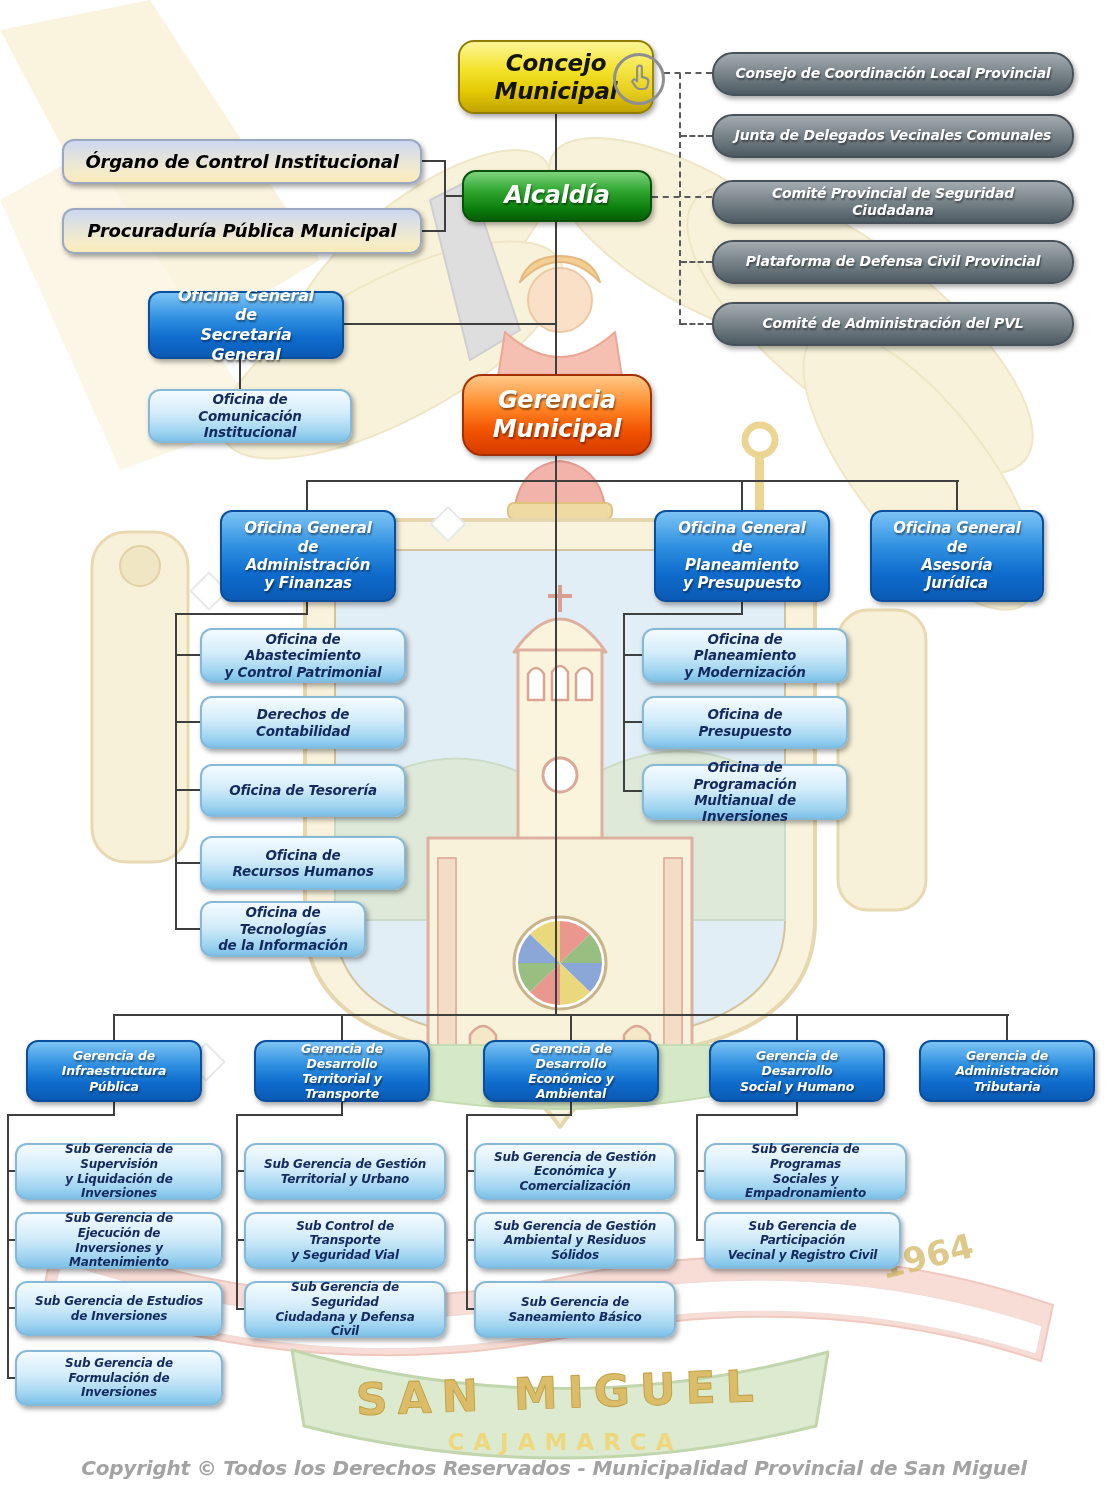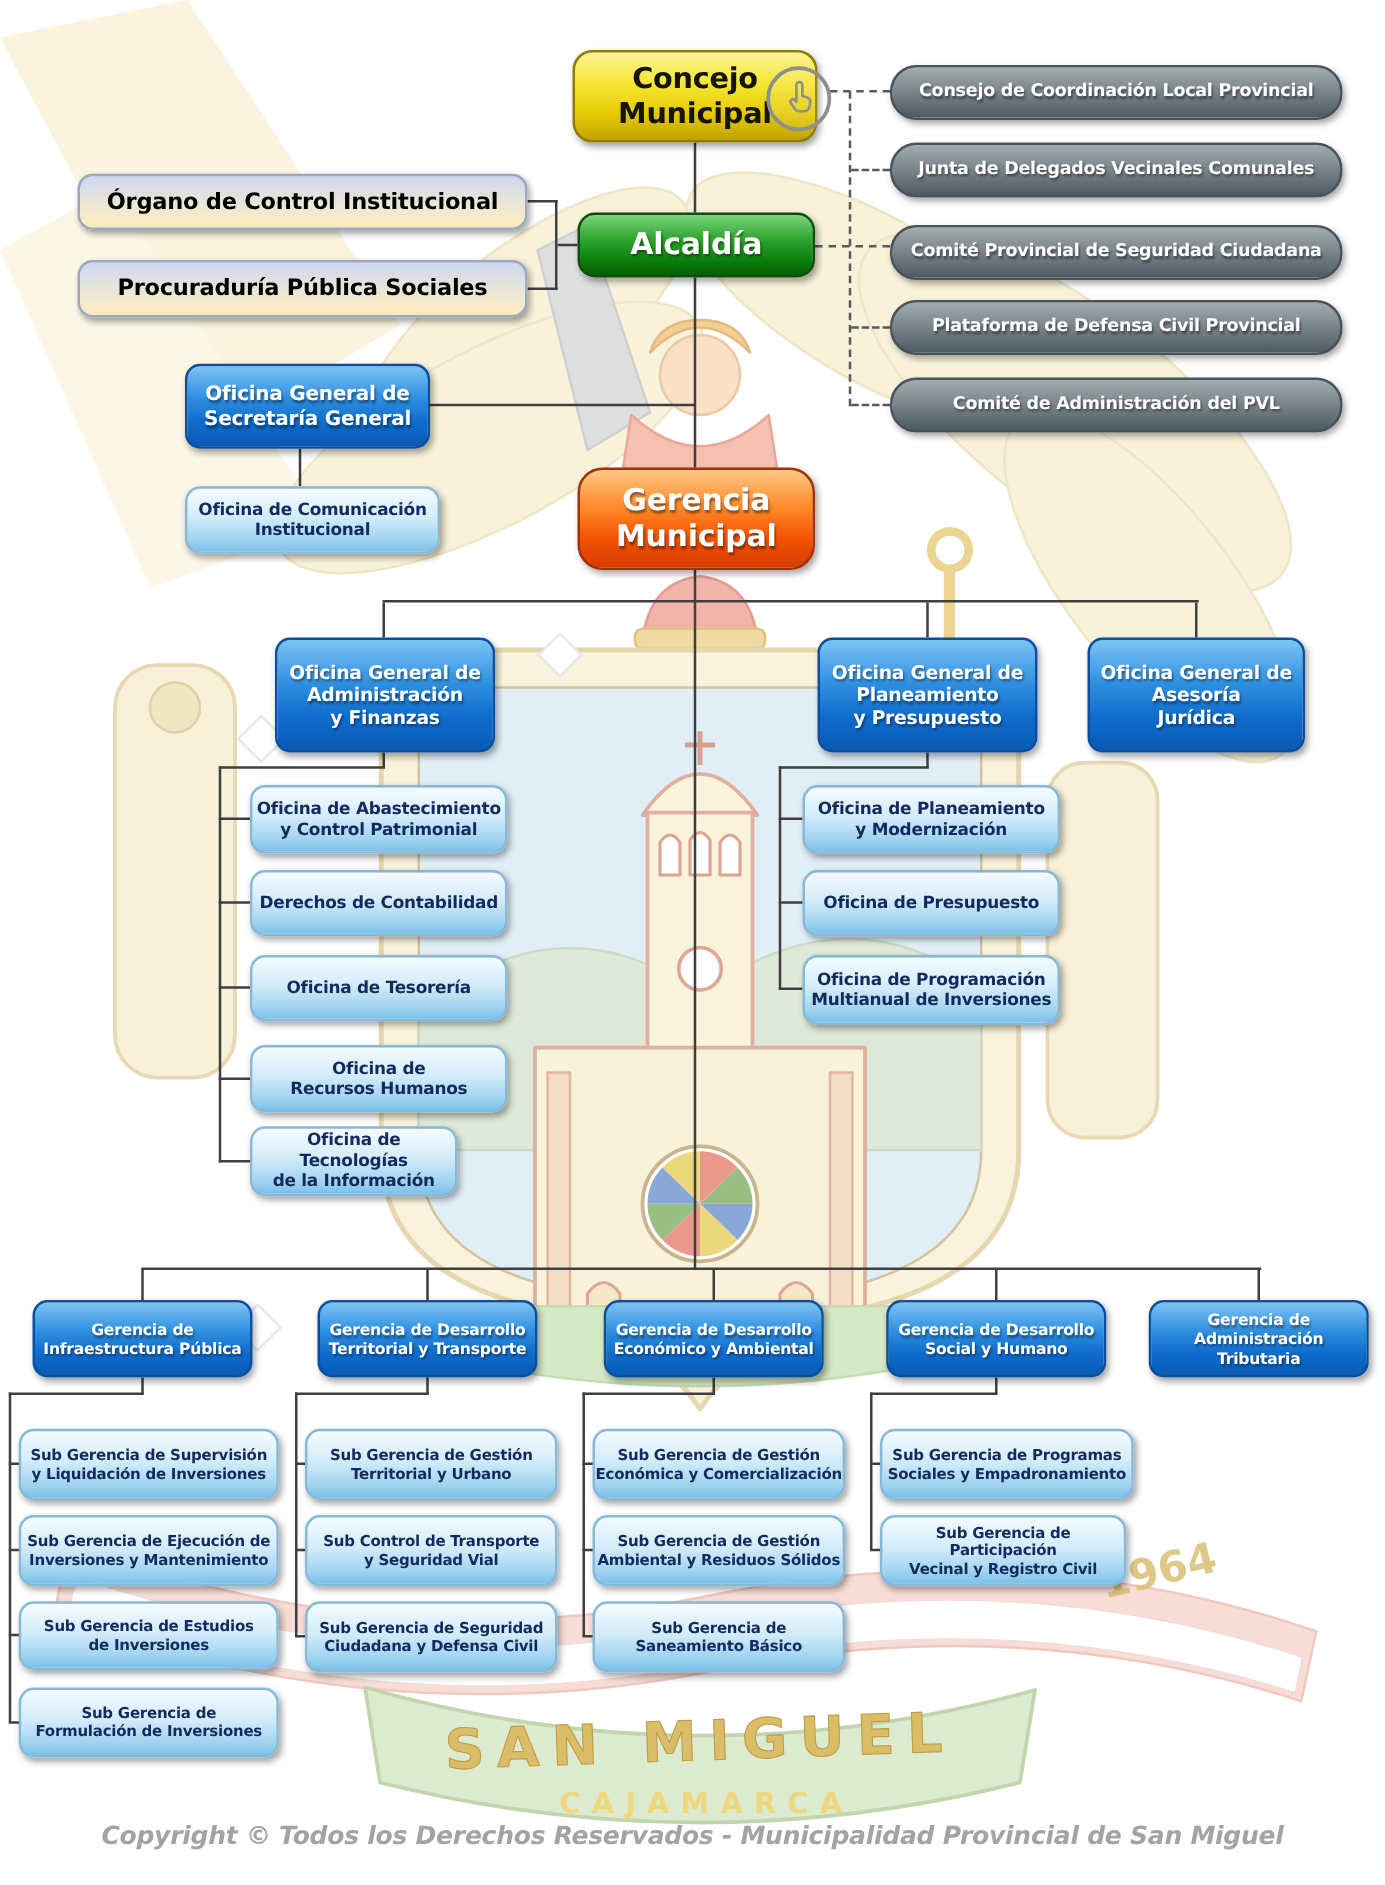--- a/index.html
+++ b/index.html
@@ -7,22 +7,22 @@
     width:1108px;height:1508px;position:relative;background:#ffffff;overflow:hidden;
     font-family:"DejaVu Sans","Liberation Sans",sans-serif;
   }
   .watermark{position:absolute;left:0;top:0;z-index:0;pointer-events:none;}
   .line{position:absolute;background:#3f3f3f;z-index:1;}
   .dlv{position:absolute;border-left:2px dashed #5a5a5a;z-index:1;}
   .dlh{position:absolute;border-top:2px dashed #5a5a5a;z-index:1;}
   .box{
     position:absolute;box-sizing:border-box;z-index:2;
     display:flex;align-items:center;justify-content:center;text-align:center;
-    font-weight:bold;white-space:pre-line;line-height:1.22;
-    letter-spacing:-0.2px;padding:2px 0;
+    font-weight:bold;font-style:italic;white-space:pre-line;line-height:1.22;
+    letter-spacing:-0.2px;padding:2px 16px;
     box-shadow:2px 3px 5px rgba(0,0,0,.35);
   }
   .ts{text-shadow:1px 2px 2px rgba(0,0,0,.45);}
   .yellow{background:linear-gradient(180deg,#fcf596 0%,#f4e42f 38%,#e5ca05 70%,#c0a300 100%);
     border:2px solid #8f7c00;color:#141400;border-radius:16px;}
   .green{background:linear-gradient(180deg,#7ed47e 0%,#31a832 38%,#0c800d 75%,#065e07 100%);
     border:2px solid #0a4f0a;color:#fff;border-radius:14px;}
   .orange{background:linear-gradient(180deg,#ffc887 0%,#ff8726 40%,#f25300 70%,#d63c00 100%);
     border:2px solid #a33000;color:#fff;border-radius:20px;}
   .blue{background:linear-gradient(180deg,#7cc3f5 0%,#2e8fe0 40%,#0f6ccd 70%,#0a5ab4 100%);
@@ -183,21 +183,21 @@
 <div class="box yellow" style="left:458px;top:40px;width:196px;height:74px;font-size:23px">Concejo
 Municipal</div>
 <div class="tapicon">
   <svg width="30" height="30" viewBox="0 0 24 24" fill="none" stroke="#8f8f8f" stroke-width="1.7" stroke-linecap="round" stroke-linejoin="round">
     <path d="M10.5 3.2 a1.9 1.9 0 0 1 3.8 0 v7.1 l3.3 1 a2.6 2.6 0 0 1 1.8 2.9 l-.5 2.8 a3.6 3.6 0 0 1 -3.5 3 h-2.9 a3.6 3.6 0 0 1 -2.9 -1.5 l-2.6 -3.6 a1.6 1.6 0 0 1 2.4 -2.1 l1.1 1 z"></path>
   </svg>
 </div>
 <div class="box green ts" style="left:462px;top:170px;width:190px;height:52px;font-size:24px">Alcaldía</div>
 
 <div class="box cream" style="left:62px;top:139px;width:360px;height:45px;font-size:18px">Órgano de Control Institucional</div>
-<div class="box cream" style="left:62px;top:208px;width:360px;height:46px;font-size:18px">Procuraduría Pública Sociales</div>
+<div class="box cream" style="left:62px;top:208px;width:360px;height:46px;font-size:18px">Procuraduría Pública Municipal</div>
 
 <div class="box gray ts" style="left:712px;top:52px;width:362px;height:44px;font-size:14px">Consejo de Coordinación Local Provincial</div>
 <div class="box gray ts" style="left:712px;top:114px;width:362px;height:44px;font-size:14px">Junta de Delegados Vecinales Comunales</div>
 <div class="box gray ts" style="left:712px;top:180px;width:362px;height:44px;font-size:14px">Comité Provincial de Seguridad Ciudadana</div>
 <div class="box gray ts" style="left:712px;top:240px;width:362px;height:44px;font-size:14px">Plataforma de Defensa Civil Provincial</div>
 <div class="box gray ts" style="left:712px;top:302px;width:362px;height:44px;font-size:14px">Comité de Administración del PVL</div>
 
 <div class="box blue ts" style="left:148px;top:291px;width:196px;height:68px;font-size:16px">Oficina General de
 Secretaría General</div>
 <div class="box lblue" style="left:148px;top:389px;width:204px;height:54px;font-size:13.5px">Oficina de Comunicación

